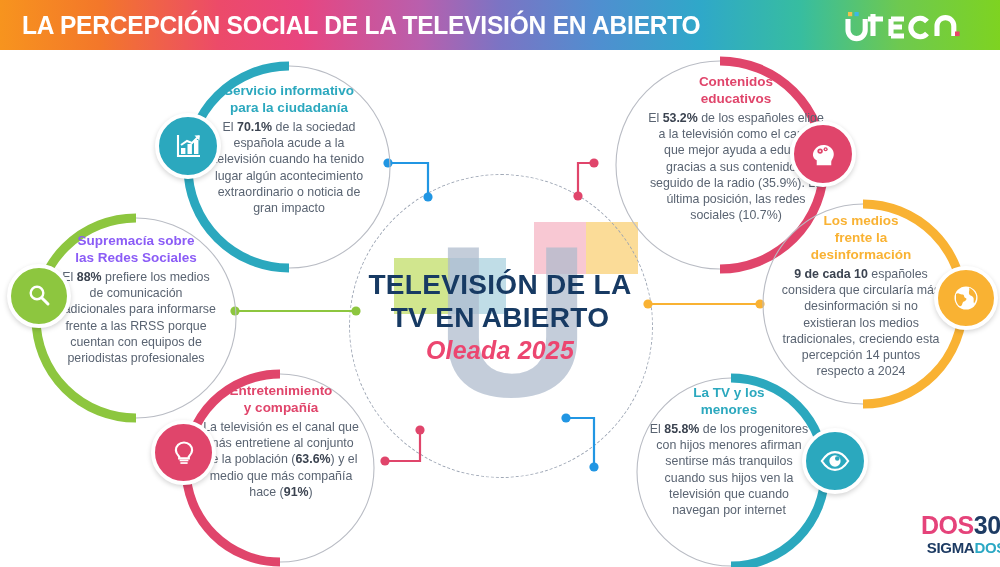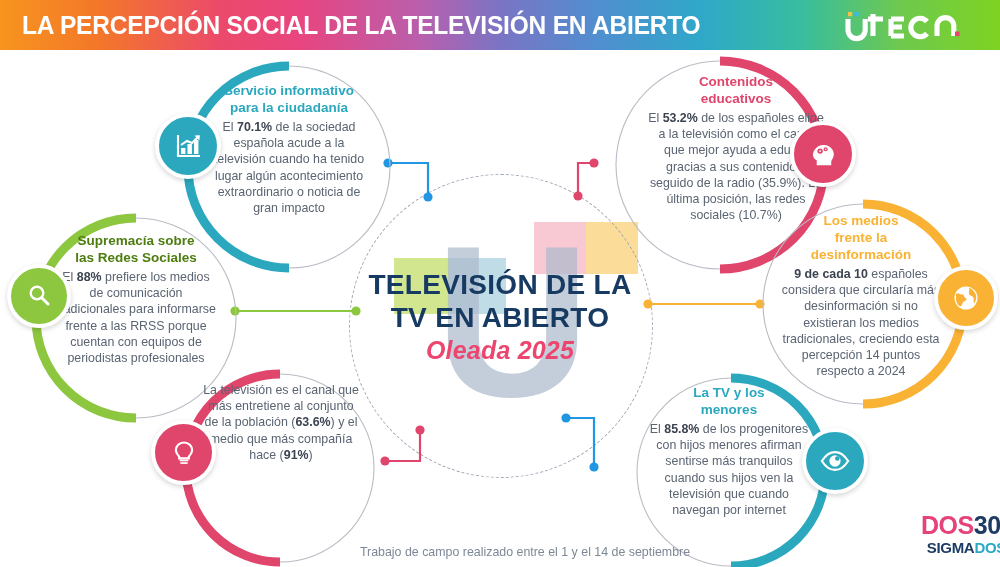--- a/index.html
+++ b/index.html
@@ -205,21 +205,21 @@
       <circle cx="18.2" cy="10.5" r="0.8" fill="#fff"></circle>
     </svg>
   </div>
 
   <div class="card" style="left:30px;top:212px;width:212px;height:212px;">
     <svg class="ring" width="212" height="212" viewBox="0 0 212 212">
       <circle class="thin" cx="106" cy="106" r="100"></circle>
       <path class="thick" d="M106 6 A100 100 0 1 0 106 206" stroke="#8DC63F"></path>
     </svg>
     <div class="card-text" style="left:24px;top:20px;width:164px;">
-      <div class="card-title" style="color:#4d7c0f;">
+      <div class="card-title" style="color:#8b5cf6;">
         <span>Supremacía sobre</span><br><span>las Redes Sociales</span>
       </div>
       <div class="card-body">
         <span>El </span><b>88%</b><span> prefiere los medios de comunicación tradicionales para informarse frente a las RRSS porque cuentan con equipos de periodistas profesionales</span>
       </div>
     </div>
   </div>
   <div class="badge" style="left:7px;top:264px;width:56px;height:56px;background:#8DC63F;">
     <svg width="28" height="28" viewBox="0 0 28 28">
       <circle cx="12" cy="11" r="6.3" fill="none" stroke="#fff" stroke-width="2.4"></circle>
@@ -248,20 +248,23 @@
       <path d="M18 4.5 C21 6 23.5 8 24.8 11.5 C25.8 14.5 25 18 23 20.5 C22 18 23.5 16 22 14 C20.5 12 18.5 13 18 10.5 C17.6 8.3 19 7 18 4.5 Z" fill="#F9B233"></path>
     </svg>
   </div>
 
   <div class="card" style="left:174px;top:368px;width:212px;height:190px;">
     <svg class="ring" width="212" height="200" viewBox="0 0 212 200">
       <circle class="thin" cx="106" cy="100" r="94"></circle>
       <path class="thick" d="M106 6 A94 94 0 1 0 106 194" stroke="#E0456B"></path>
     </svg>
     <div class="card-text" style="left:26px;top:14px;width:162px;">
+      <div class="card-title" style="color:#E0456B;">
+        <span>Entretenimiento</span><br><span>y compañía</span>
+      </div>
       <div class="card-body">
         <span>La televisión es el canal que más entretiene al conjunto de la población (</span><b>63.6%</b><span>) y el medio que más compañía hace (</span><b>91%</b><span>)</span>
       </div>
     </div>
   </div>
   <div class="badge" style="left:151px;top:420px;width:57px;height:57px;background:#E0456B;">
     <svg width="28" height="28" viewBox="0 0 28 28">
       <path d="M14 3.5 C9.3 3.5 5.9 7 5.9 11.2 C5.9 14.2 7.8 15.9 9.2 17.6 L9.2 19.4 L18.8 19.4 L18.8 17.6 C20.2 15.9 22.1 14.2 22.1 11.2 C22.1 7 18.7 3.5 14 3.5 Z" fill="none" stroke="#fff" stroke-width="2.2"></path>
       <rect x="9.6" y="20.6" width="8.8" height="1.7" fill="#fff"></rect>
       <rect x="10.4" y="23.2" width="7.2" height="1.7" fill="#fff"></rect>
@@ -283,21 +286,20 @@
     </div>
   </div>
   <div class="badge" style="left:802px;top:428px;width:58px;height:58px;background:#2BA8BE;">
     <svg width="32" height="32" viewBox="0 0 34 34">
       <path d="M3 17 C7.5 10 12 7.5 17 7.5 C22 7.5 26.5 10 31 17 C26.5 24 22 26.5 17 26.5 C12 26.5 7.5 24 3 17 Z" fill="none" stroke="#fff" stroke-width="2.3"></path>
       <circle cx="17" cy="17" r="6" fill="#fff"></circle>
       <circle cx="19.4" cy="14.4" r="2.4" fill="#2BA8BE"></circle>
     </svg>
   </div>
 
-  <div class="footnote">Trabajo de campo realizado entre el 1 y el 14 de septiembre</div>
 
   <div class="sigma">
     <div class="l1">
       <span class="dos">DOS</span><span class="n30">30'</span>
     </div>
     <div class="l2">
       <span class="sig">SIGMA</span><span class="dos2">DOS</span>
     </div>
   </div>
 

